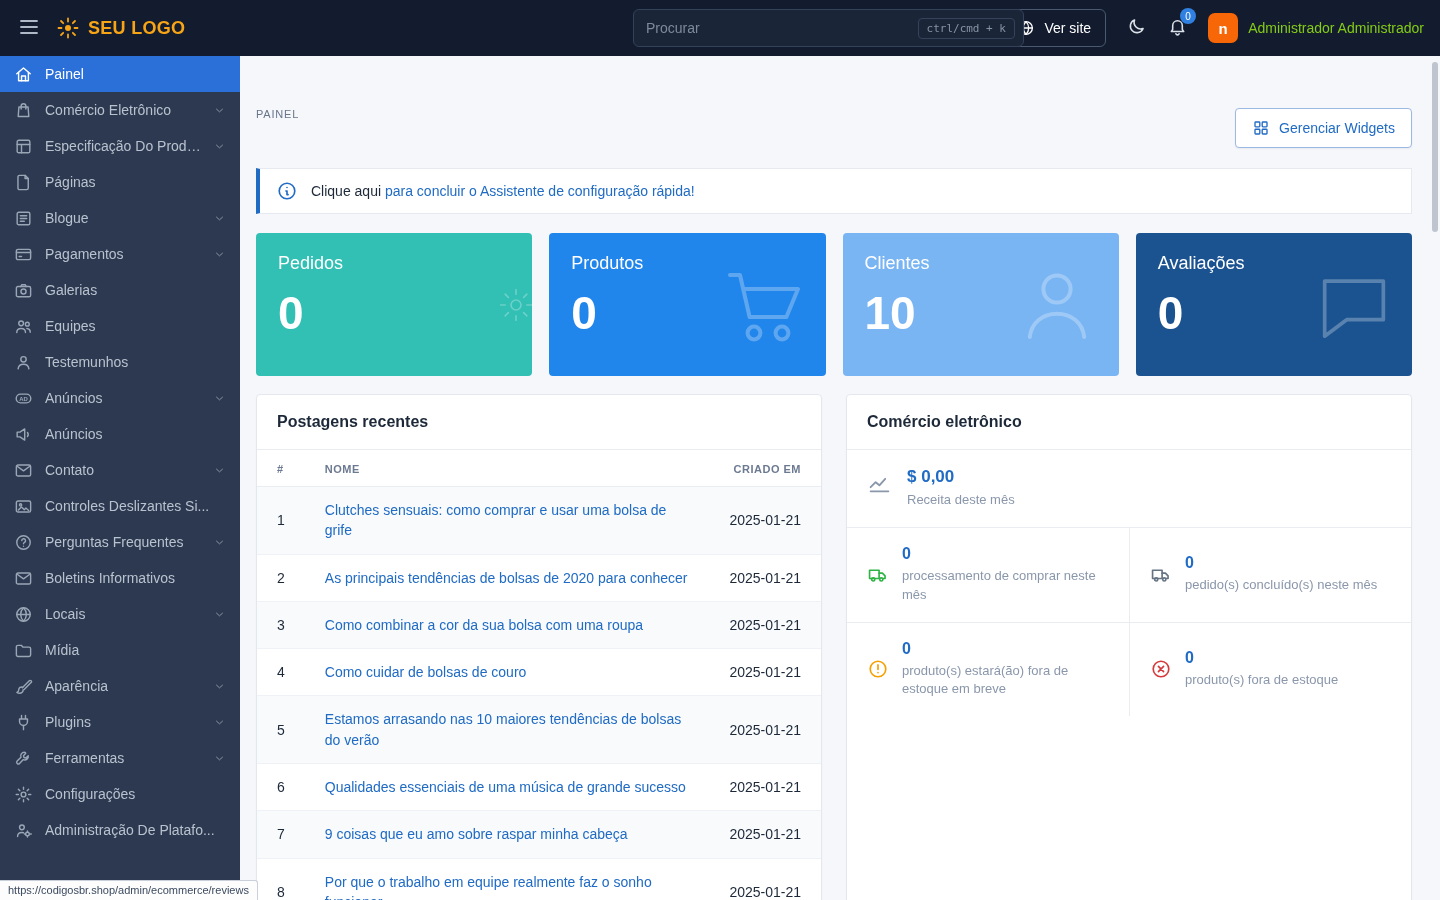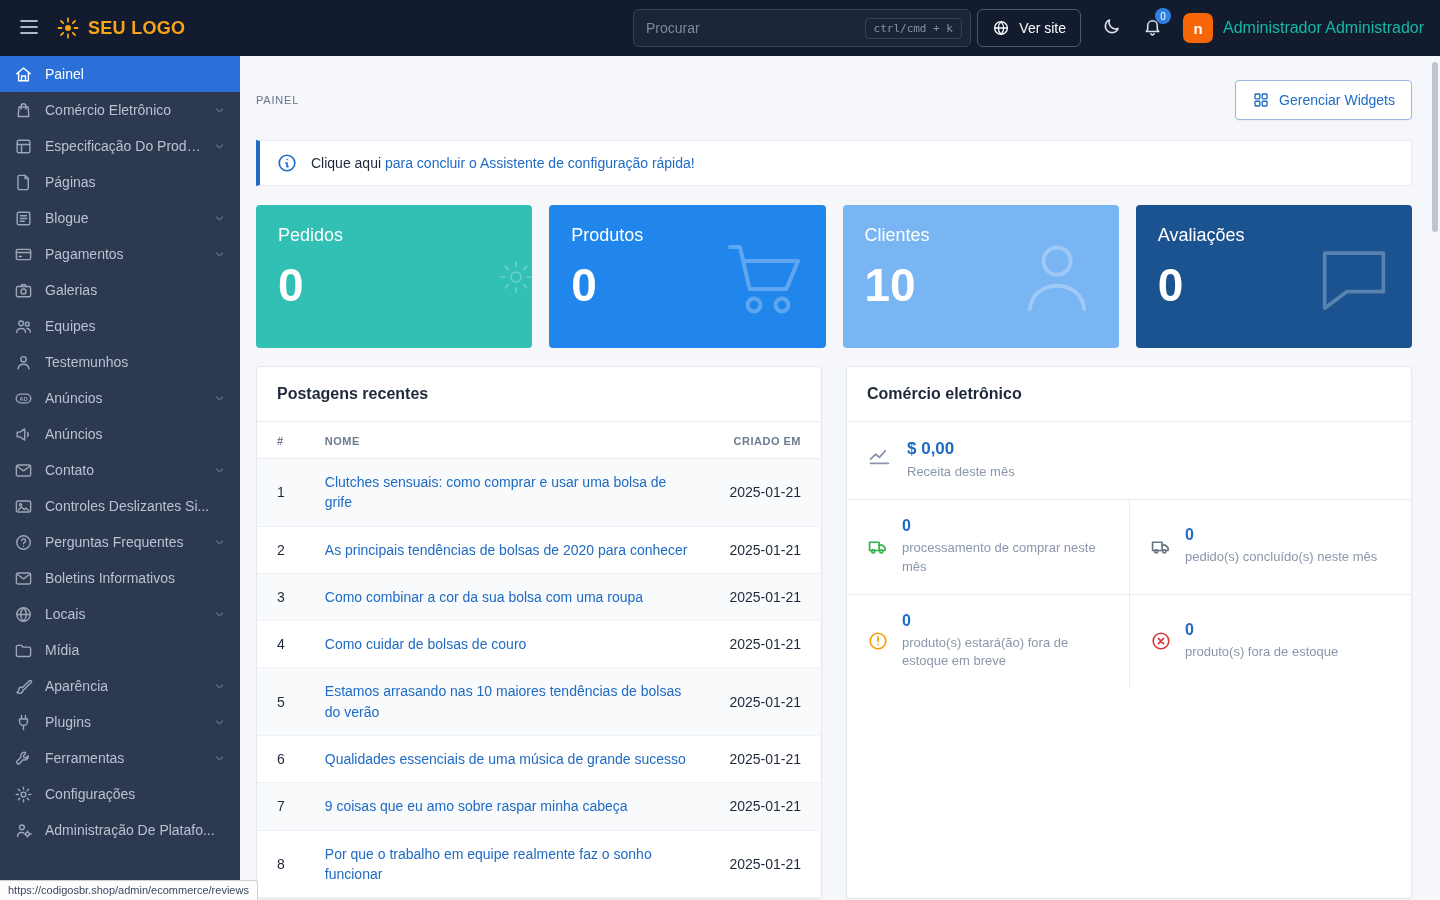--- a/index.html
+++ b/index.html
@@ -11,62 +11,62 @@
   .icon svg { width:100%; height:100%; }
 
   
   .topbar { position:fixed; top:0; left:0; width:1440px; height:56px; background:#131c2e;
             display:flex; align-items:center; padding:0 16px; z-index:30; }
   .menu-btn { background:none; border:none; color:#aeb8c6; width:26px; height:26px; padding:0; }
   .menu-btn .icon { width:24px; height:24px; }
   .logo { display:flex; align-items:center; gap:8px; margin-left:14px; }
   .logo-icon { color:#f7a516; width:24px; height:24px; }
   .logo-text { color:#f7a516; font-weight:700; font-size:18px; letter-spacing:.3px; }
-  .search { position:absolute; left:633px; top:9px; width:338px; height:38px;
+  .search { position:absolute; left:633px; top:9px; width:391px; height:38px;
             background:#1b2538; border:1px solid #33415a; border-radius:6px;
             display:flex; align-items:center; padding:0 8px 0 12px; }
   .search input { flex:1; background:transparent; border:none; outline:none;
                   color:#dfe5ec; font-size:14px; min-width:0; }
   .search input::placeholder { color:#7d8a9c; }
   .kbd { font-family:"DejaVu Sans Mono",monospace; font-size:11px; color:#8593a6;
          border:1px solid #36425c; border-radius:4px; padding:3px 8px; white-space:nowrap; }
   .topbar-right { margin-left:auto; display:flex; align-items:center; gap:20px; }
   .ghost-btn { display:flex; align-items:center; gap:9px; background:transparent;
                border:1px solid #4a5870; border-radius:6px; color:#fff; height:38px;
                padding:0 14px; font-size:14px; }
   .ghost-btn .icon { width:18px; height:18px; }
   .icon-btn { background:none; border:none; color:#dbe1e9; position:relative; padding:0; }
   .icon-btn .icon { width:21px; height:21px; }
   .badge { position:absolute; top:-8px; right:-8px; background:#2f80e0; color:#fff;
            font-size:10px; min-width:16px; height:16px; border-radius:8px;
            display:flex; align-items:center; justify-content:center; padding:0 4px; }
   .user { display:flex; align-items:center; gap:10px; }
   .avatar { width:30px; height:30px; border-radius:7px; background:#f76707; color:#fff;
             font-weight:700; font-size:15px; display:flex; align-items:center; justify-content:center; }
-  .user-name { color:#14b8a6; font-size:16px; }
+  .user-name { color:#84cc16; font-size:14px; }
 
   
   .sidebar { position:fixed; top:56px; left:0; width:240px; bottom:0; background:#2c3950; z-index:20; }
   .side-item { display:flex; align-items:center; gap:12px; height:36px; padding:0 14px;
                color:#b9c2cf; font-size:14px; }
   .side-icon { width:19px; height:19px; color:#9aa6b6; }
   .side-label { flex:1; white-space:nowrap; overflow:hidden; text-overflow:ellipsis; }
   .chev { width:13px; height:13px; color:#8b97a8; }
   .side-item.active { background:#2b70d8; color:#fff; }
   .side-item.active .side-icon { color:#fff; }
 
   
   .content { position:absolute; top:56px; left:240px; right:0; bottom:0;
              background:#f5f7fb; padding:24px 28px 0 16px; overflow:hidden; }
   .page-head { display:flex; justify-content:space-between; align-items:center;
                margin-bottom:20px; }
   .breadcrumb { font-size:11px; color:#68758a; text-transform:uppercase; letter-spacing:.8px; }
   .widgets-btn { display:inline-flex; align-items:center; gap:9px; background:#fff;
                  color:#206bc4; border:1px solid #9bb9e2; border-radius:4px; height:40px;
-                 padding:0 16px; font-size:14px; box-shadow:0 1px 2px rgba(30,41,59,.06); }
+                 padding:0 16px; font-size:14px; box-shadow:0 1px 2px rgba(30,41,59,.06);margin-top:28px; }
   .widgets-btn .icon { width:18px; height:18px; }
 
   .alert { background:#fff; border:1px solid #e6eaf0; border-left:4px solid #206bc4;
            border-radius:0; padding:11px 16px; display:flex; align-items:center; gap:13px;
            margin-bottom:19px; font-size:14px; }
   .info-ic { color:#206bc4; width:22px; height:22px; }
   .alert-strong { color:#1d2939; }
   .alert-link { color:#206bc4; }
 
   .stat-cards { display:grid; grid-template-columns:repeat(4,1fr); gap:17px; margin-bottom:18px; }

